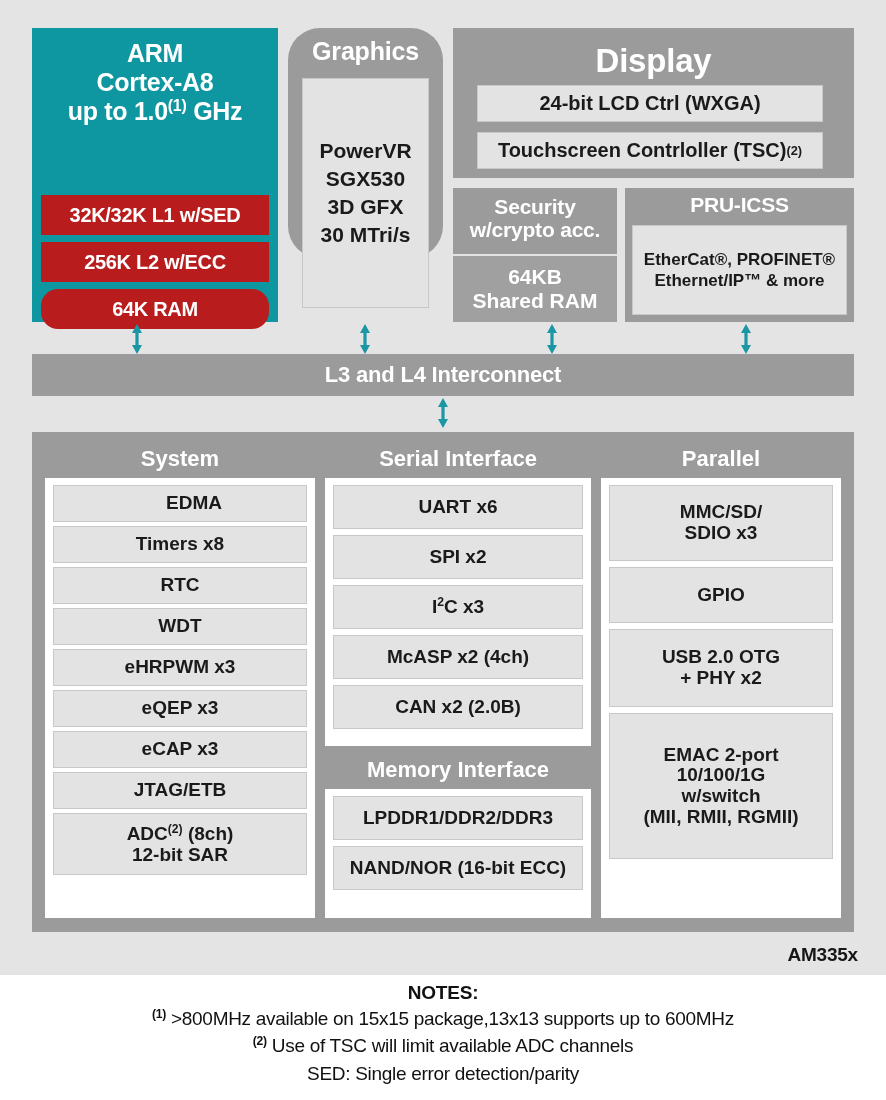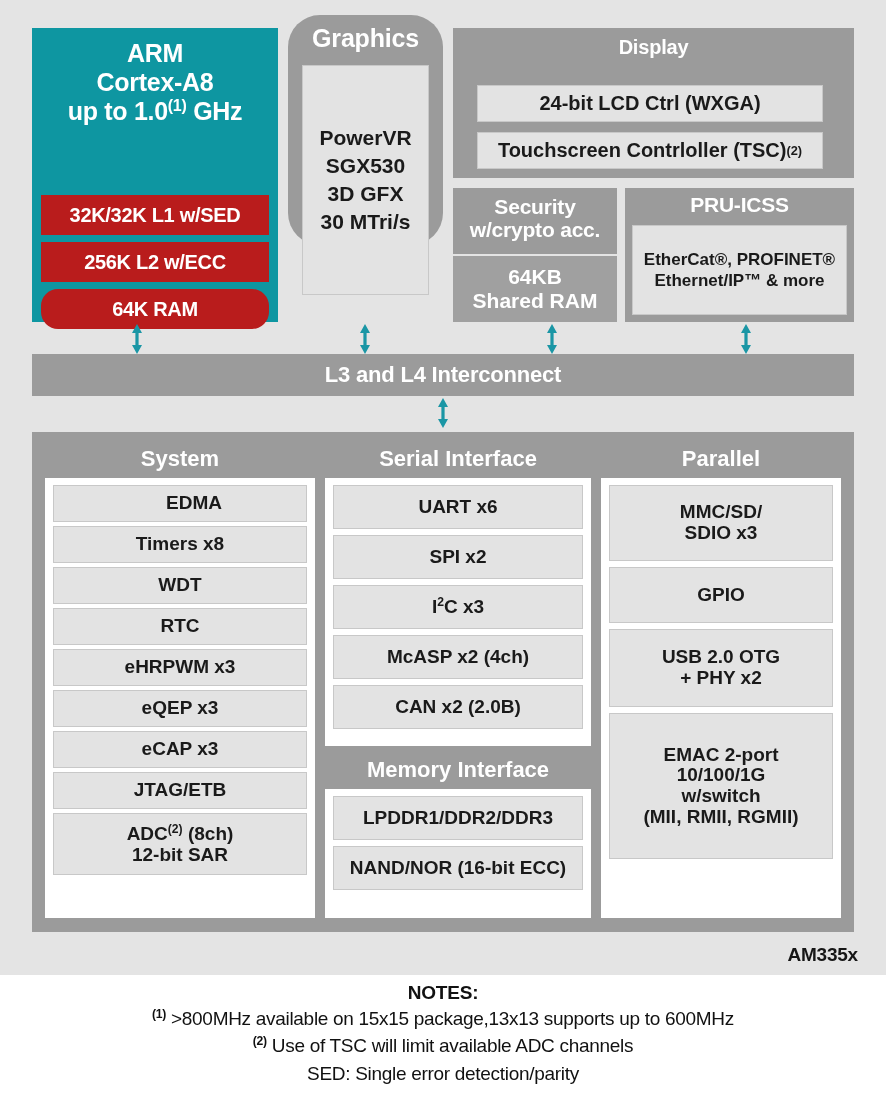--- a/index.html
+++ b/index.html
@@ -102,21 +102,21 @@
     letter-spacing: -0.3px;
     box-sizing: border-box;
   }
   #arm-sub-0 { top: 167px; }
   #arm-sub-1 { top: 214px; }
   #arm-sub-2 { top: 261px; border-radius: 17px; }
 
   
   #graphics-block {
     left: 288px;
-    top: 15px;
+    top: 28px;
     width: 155px;
     height: 230px;
     border-radius: 32px;
   }
   #graphics-title {
     font-size: 25px;
     padding-top: 10px;
   }
   #graphics-body {
     position: absolute;
@@ -129,22 +129,22 @@
   }
 
   
   #display-block {
     left: 453px;
     top: 28px;
     width: 401px;
     height: 150px;
   }
   #display-title {
-    font-size: 20px;
-    padding-top: 9px;
+    font-size: 33px;
+    padding-top: 16px;
   }
   .display-row {
     position: absolute;
     left: 24px;
     width: 346px;
     height: 37px;
     font-size: 20px;
   }
   #display-row-0 { top: 57px; }
   #display-row-1 { top: 104px; }
@@ -408,24 +408,24 @@
 
       <div class="col-title" id="system-title">System</div>
       <div class="whitewrap" id="system-wrap">
         <div class="lightbox" style="height:37px;padding-left:28px;">
             <span>EDMA</span>
           </div>
         <div class="lightbox" style="height:37px;">
             <span>Timers x8</span>
           </div>
         <div class="lightbox" style="height:37px;">
+            <span>RTC</span>
+          </div>
+        <div class="lightbox" style="height:37px;">
             <span>WDT</span>
-          </div>
-        <div class="lightbox" style="height:37px;">
-            <span>RTC</span>
           </div>
         <div class="lightbox" style="height:37px;">
             <span>eHRPWM x3</span>
           </div>
         <div class="lightbox" style="height:37px;">
             <span>eQEP x3</span>
           </div>
         <div class="lightbox" style="height:37px;">
             <span>eCAP x3</span>
           </div>

